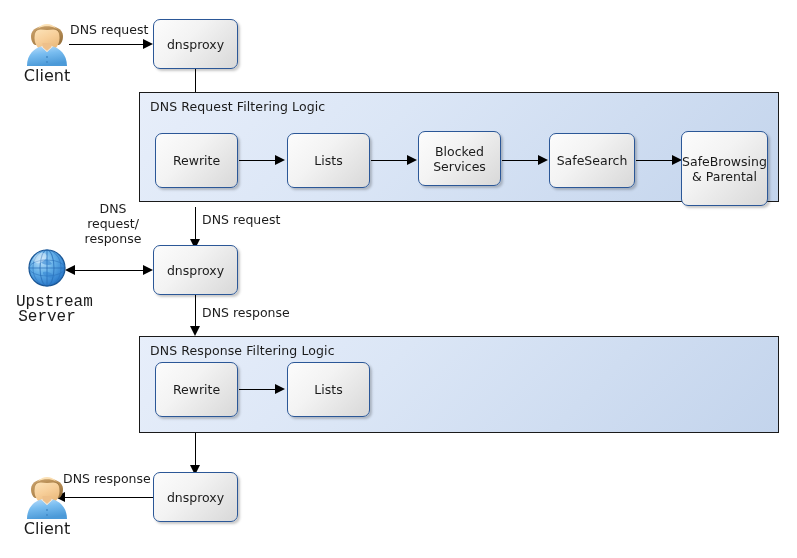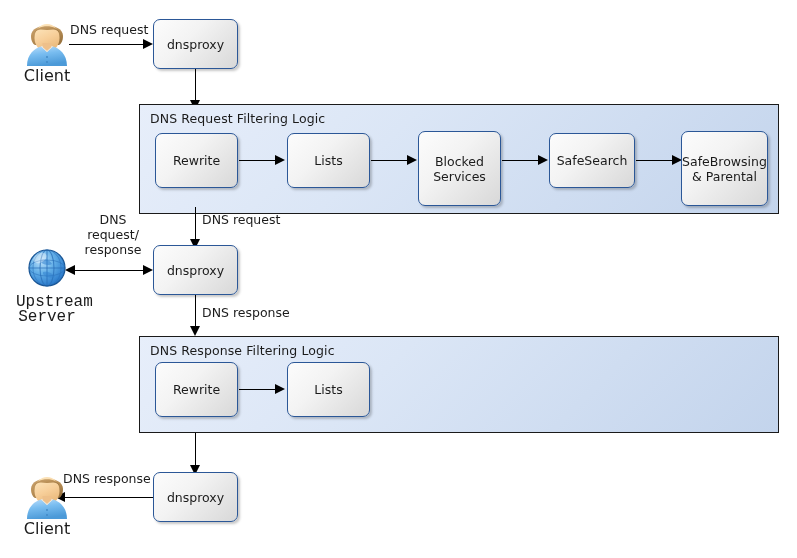--- a/index.html
+++ b/index.html
@@ -157,37 +157,37 @@
   <div class="line-h" style="left:69px; top:44px; width:78px;"></div>
   <div class="arrow arrow-right" style="left:143px; top:39px;"></div>
 
   <div class="node" style="left:153px; top:19px; width:85px; height:50px;">
     <span>dnsproxy</span>
   </div>
 
   <div class="line-v" style="left:195px; top:69px; height:33px;"></div>
   <div class="arrow arrow-down" style="left:190px; top:100px;"></div>
 
-  <div class="group" style="left:139px; top:104px; width:640px; height:110px;">
+  <div class="group" style="left:139px; top:92px; width:640px; height:110px;">
     <div class="group-title">DNS Request Filtering Logic</div>
   </div>
 
   <div class="node" style="left:155px; top:133px; width:83px; height:55px;">
     <span>Rewrite</span>
   </div>
   <div class="line-h" style="left:239px; top:160px; width:40px;"></div>
   <div class="arrow arrow-right" style="left:275px; top:155px;"></div>
 
   <div class="node" style="left:287px; top:133px; width:83px; height:55px;">
     <span>Lists</span>
   </div>
   <div class="line-h" style="left:371px; top:160px; width:40px;"></div>
   <div class="arrow arrow-right" style="left:407px; top:155px;"></div>
 
-  <div class="node" style="left:418px; top:131px; width:83px; height:75px;border-radius:7px;">
+  <div class="node" style="left:418px; top:131px; width:83px; height:55px;border-radius:7px;">
     <div>
       <span>Blocked</span>
       <span>Services</span>
     </div>
   </div>
   <div class="line-h" style="left:502px; top:160px; width:40px;"></div>
   <div class="arrow arrow-right" style="left:538px; top:155px;"></div>
 
   <div class="node" style="left:549px; top:133px; width:86px; height:55px;">
     <span>SafeSearch</span>
@@ -228,21 +228,21 @@
       <path d="M18 17 C22 15, 28 17, 30 21 C27 23, 22 22, 18 19 Z" fill="#2f7fce" opacity="0.55"></path>
       <path d="M21 29 C25 28, 31 30, 33 34 C29 36, 23 34, 21 31 Z" fill="#2f7fce" opacity="0.5"></path>
       <circle cx="25" cy="25" r="18" fill="none" stroke="#1b5796" stroke-width="1.2"></circle>
 
       <ellipse cx="18" cy="15" rx="7" ry="4.5" fill="#ffffff" opacity="0.33" transform="rotate(-28 18 15)"></ellipse>
     </svg>
     <div class="cap">Upstream
 Server</div>
   </div>
 
-  <div class="label center" style="left:78px; top:212px; width:70px;">DNS
+  <div class="label center" style="left:78px; top:201px; width:70px;">DNS
 request/
 response</div>
   <div class="line-h" style="left:75px; top:270px; width:72px;"></div>
   <div class="arrow arrow-left" style="left:65px; top:265px;"></div>
   <div class="arrow arrow-right" style="left:143px; top:265px;"></div>
 
   <div class="node" style="left:153px; top:245px; width:85px; height:50px;">
     <span>dnsproxy</span>
   </div>
 

